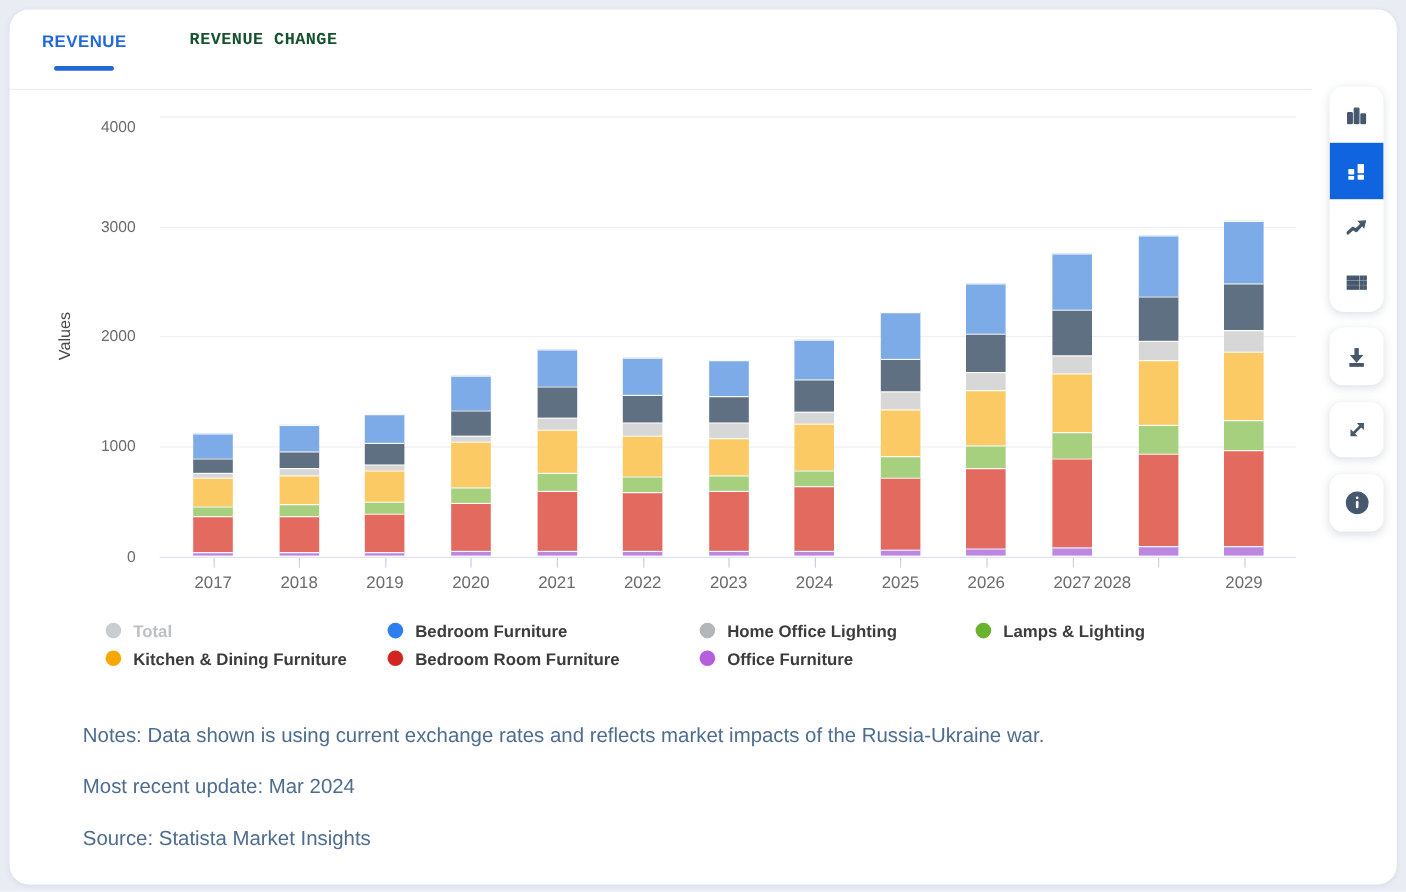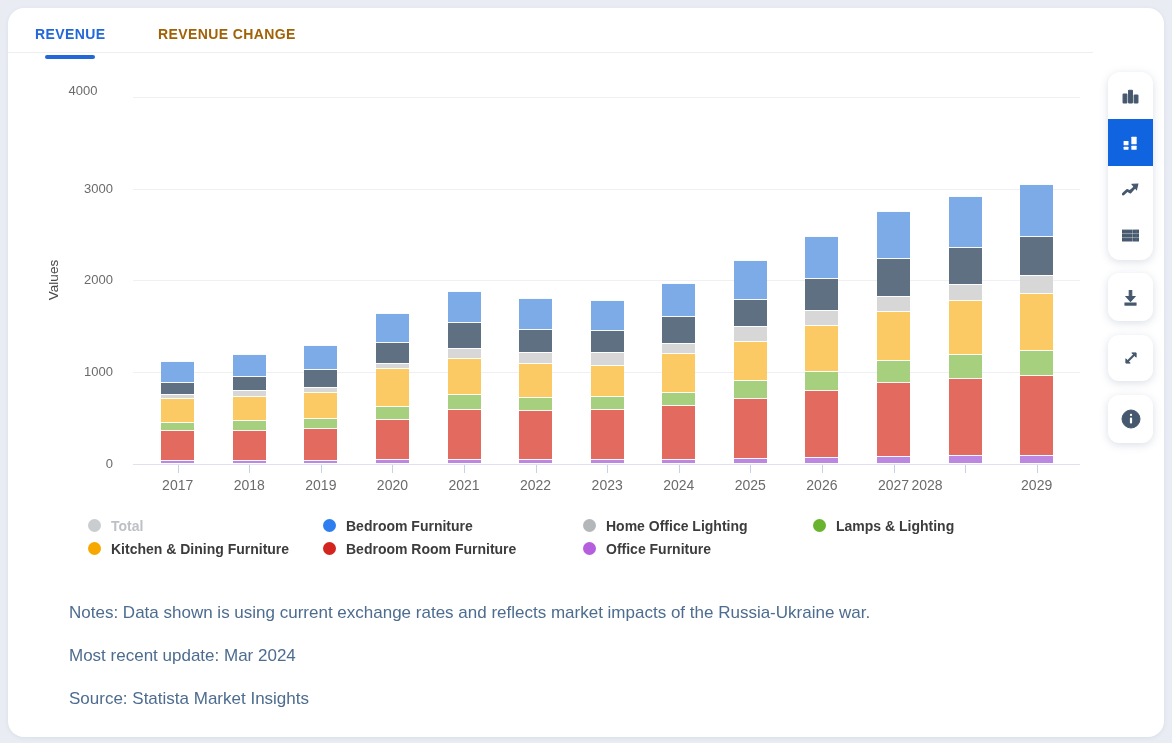--- a/index.html
+++ b/index.html
@@ -9,29 +9,29 @@
     font-family:"Liberation Sans", sans-serif;
     position:relative;
   }
   .card {
     position:absolute; left:8px; top:8px; width:1156px; height:729px;
     background:#ffffff; border-radius:16px;
     box-shadow:0 1px 4px rgba(40,60,100,.08);
   }
   
   .tabbar {
-    position:absolute; left:0; top:0; width:1085px; height:45px;
+    position:absolute; left:0; top:0; width:1085px; height:67px;
     border-bottom:1px solid #eceef2;
   }
   .tab {
     position:absolute; top:0; height:51px; display:flex; align-items:center;
     font-size:14px; font-weight:700; letter-spacing:.4px; cursor:pointer;
   }
   .tab-active { color:#2268d9; }
-  .tab-inactive { color:#a16207; }
+  .tab-inactive { color:#14532d;font-family:Liberation Mono, monospace; }
   .tab-underline {
     position:absolute; left:37px; top:47px; width:50px; height:4px;
     border-radius:3px; background:#2268d9;
   }
   
   .plot { position:absolute; left:0; top:0; width:1156px; height:560px; }
   .gridline { position:absolute; height:1px; background:#efeff4; }
   .gridline.zero { background:#dfe2ee; }
   .ytick-label {
     position:absolute; width:60px; text-align:right;
@@ -99,21 +99,21 @@
     <div class="yaxis-title">Values</div>
   <div class="gridline zero" style="left: 125px; top: 455.5px; width: 947px;"></div>
       <div class="ytick-label" style="left: 45px; top: 447.5px;">0</div>
       <div class="gridline" style="left: 125px; top: 363.875px; width: 947px;"></div>
       <div class="ytick-label" style="left: 45px; top: 355.875px;">1000</div>
       <div class="gridline" style="left: 125px; top: 272.25px; width: 947px;"></div>
       <div class="ytick-label" style="left: 45px; top: 264.25px;">2000</div>
       <div class="gridline" style="left: 125px; top: 180.625px; width: 947px;"></div>
       <div class="ytick-label" style="left: 45px; top: 172.625px;">3000</div>
       <div class="gridline" style="left: 125px; top: 89px; width: 947px;"></div>
-      <div class="ytick-label" style="left: 45px; top: 75px; text-align: center;">4000</div>
+      <div class="ytick-label" style="left: 45px; top: 90px;">4000</div>
       <div class="bar-seg" style="left: 153.2px; top: 452.293px; width: 33px; height: 3.20688px; background: rgb(187, 135, 224);"></div>
       <div class="bar-seg" style="left: 153.2px; top: 422.057px; width: 33px; height: 30.2362px; background: rgb(226, 106, 94);"></div>
       <div class="bar-seg" style="left: 153.2px; top: 413.811px; width: 33px; height: 8.24625px; background: rgb(166, 207, 126);"></div>
       <div class="bar-seg" style="left: 153.2px; top: 390.446px; width: 33px; height: 23.3644px; background: rgb(251, 202, 100);"></div>
       <div class="bar-seg" style="left: 153.2px; top: 386.323px; width: 33px; height: 4.12312px; background: rgb(215, 215, 215);"></div>
       <div class="bar-seg" style="left: 153.2px; top: 374.412px; width: 33px; height: 11.9112px; background: rgb(94, 112, 130);"></div>
       <div class="bar-seg" style="left: 153.2px; top: 353.338px; width: 33px; height: 21.0738px; background: rgb(124, 171, 232);"></div>
       <div class="xtick" style="left: 169.7px; top: 456.5px;"></div>
       <div class="xlabel" style="left: 133.7px; top: 468.5px;">2017</div>
       <div class="bar-seg" style="left: 224.78px; top: 452.293px; width: 33px; height: 3.20688px; background: rgb(187, 135, 224);"></div>

